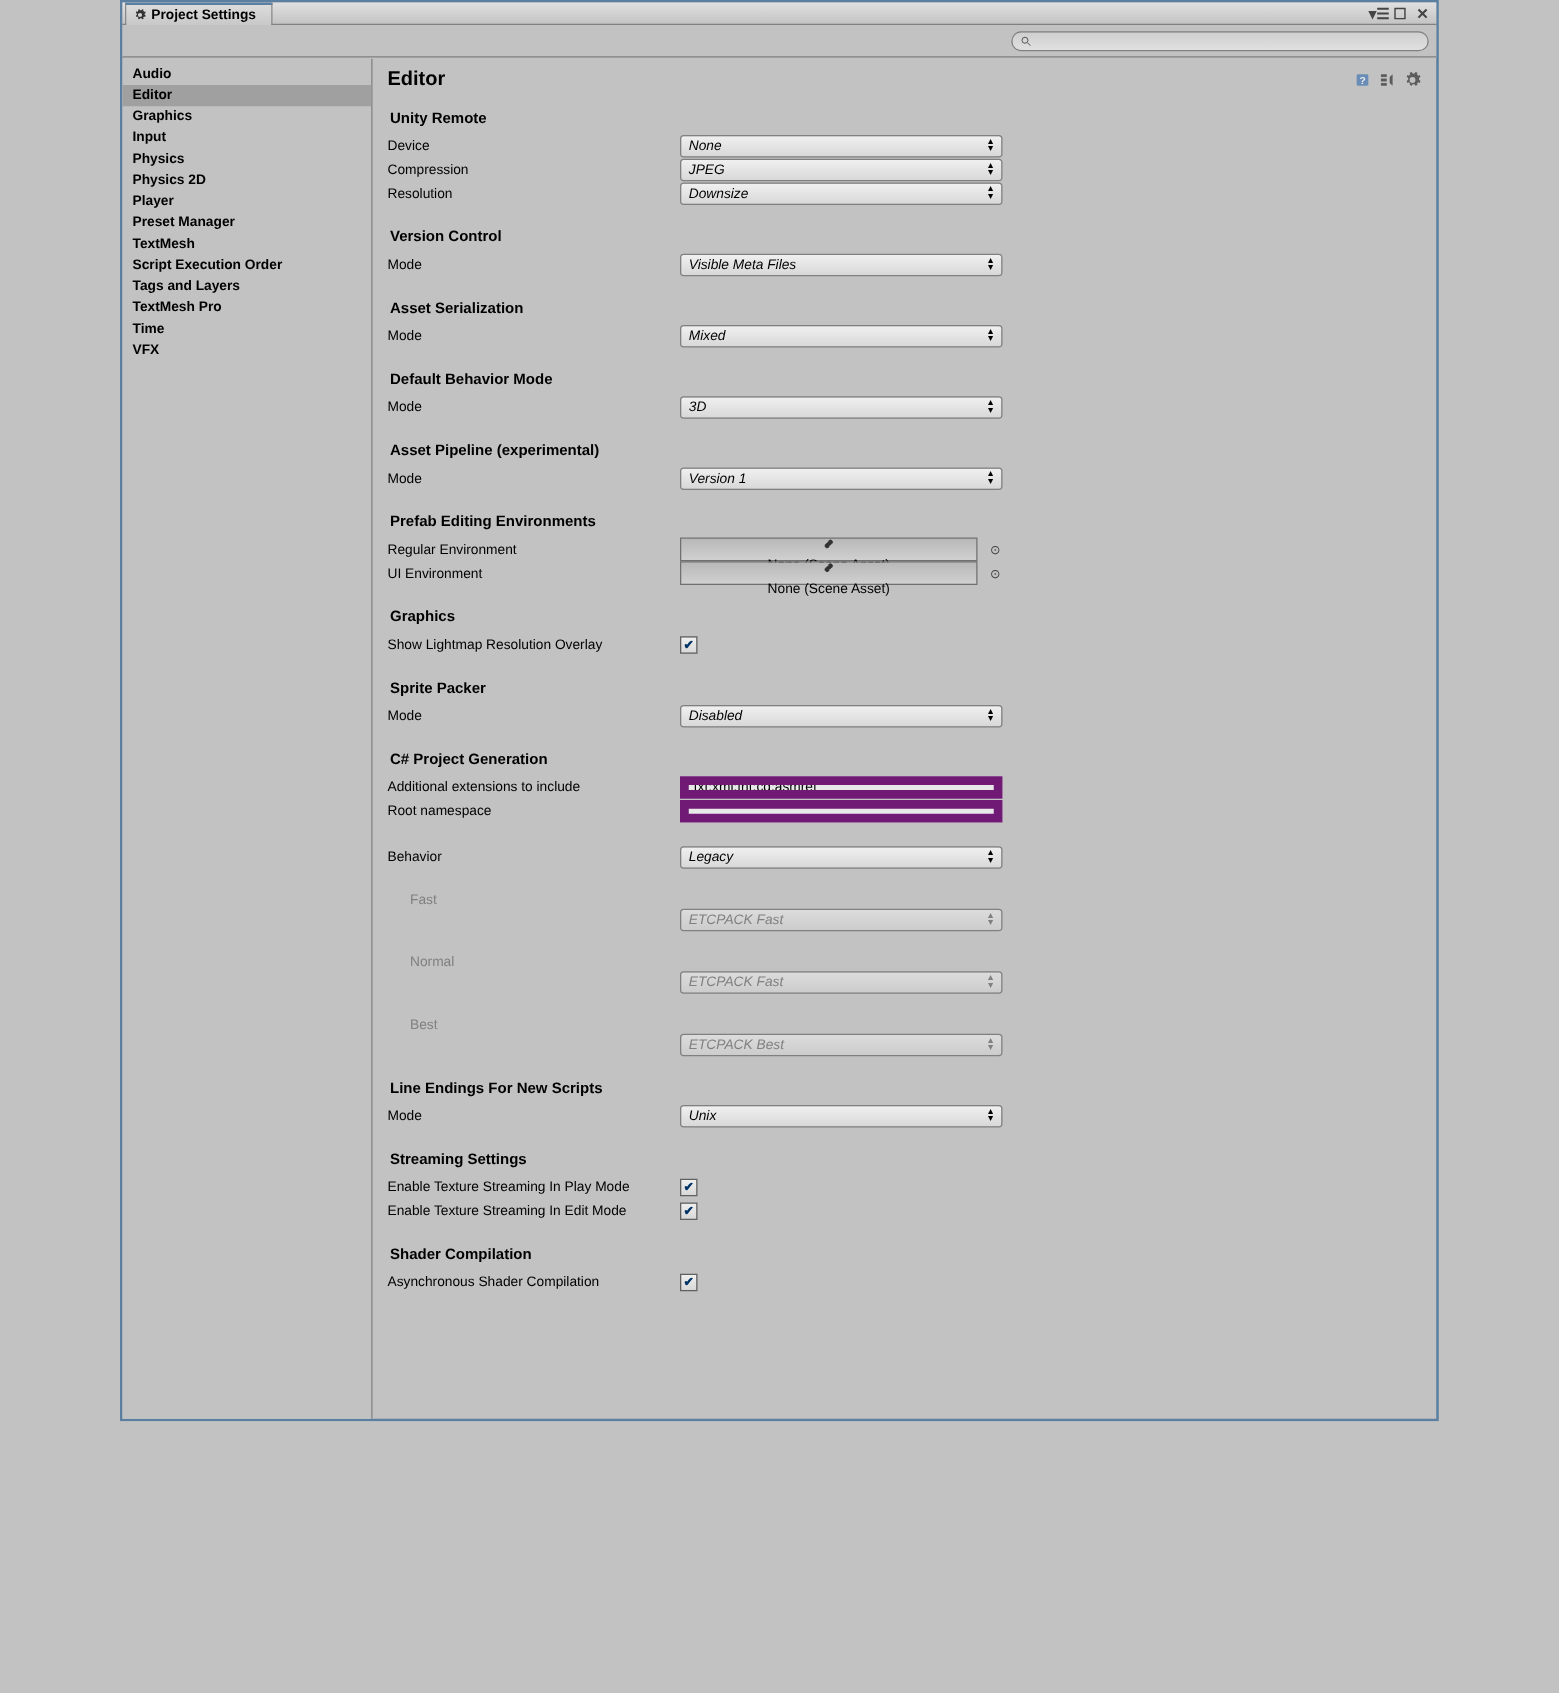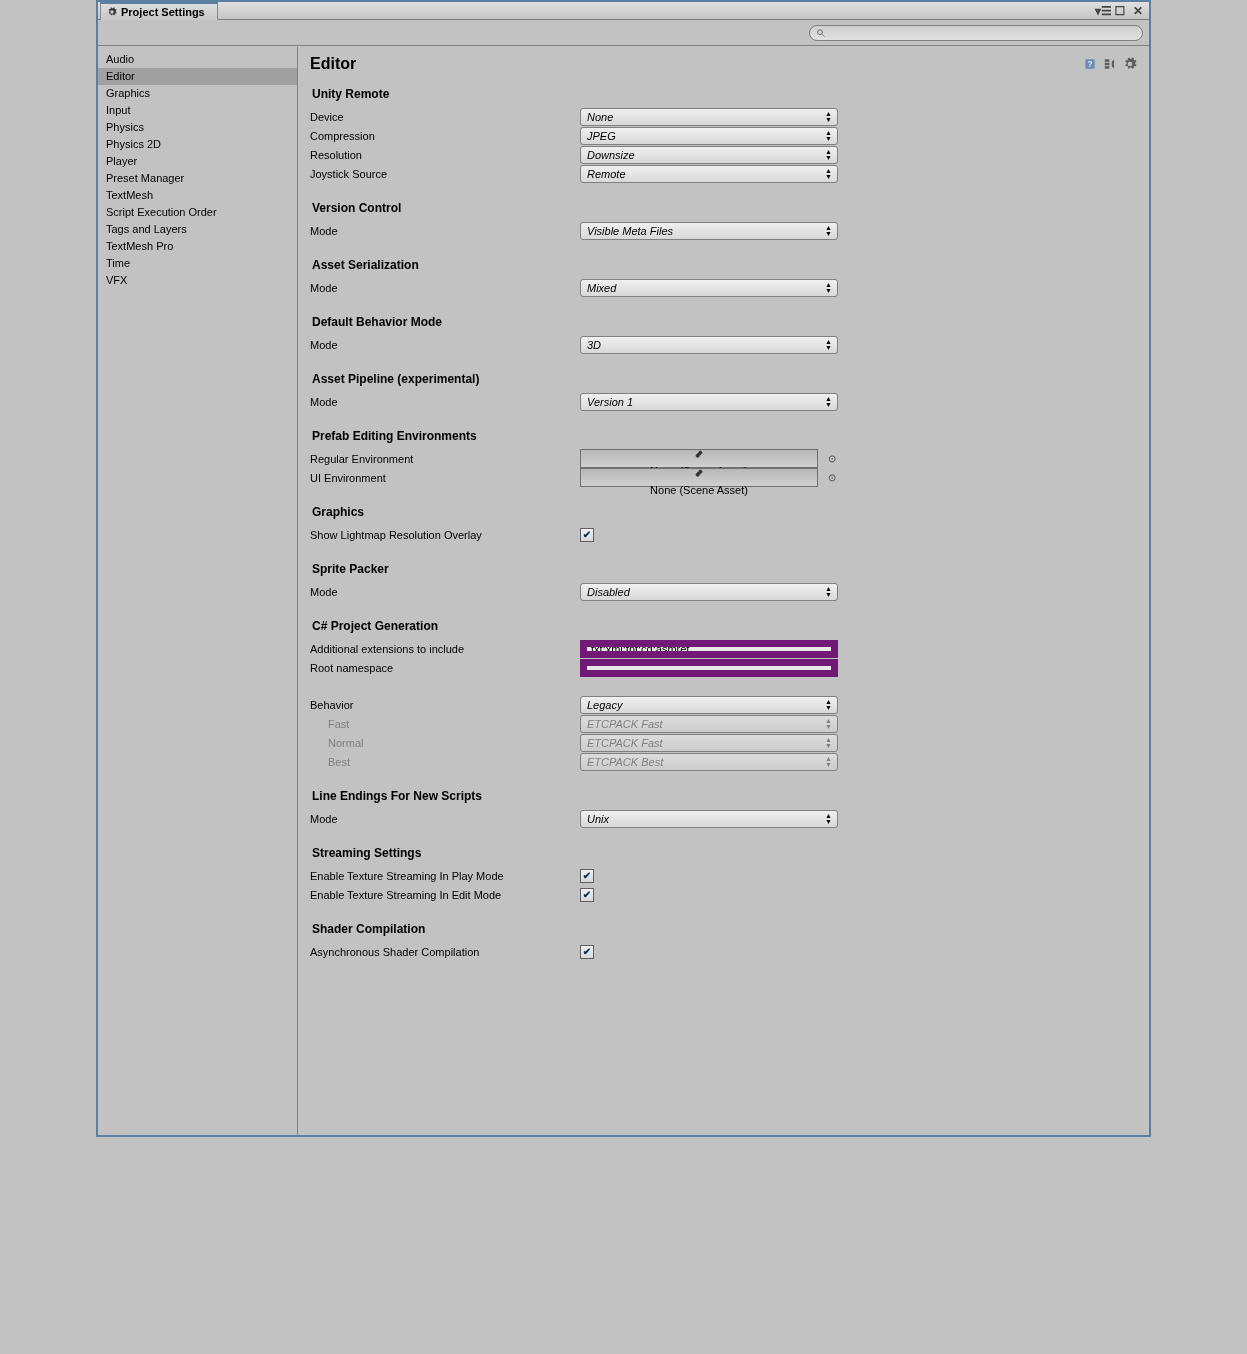--- a/index.html
+++ b/index.html
@@ -7,35 +7,35 @@
 .window { width:1055px; height:1137px; border:2px solid #5a7fa0; background:#c2c2c2; position:relative; margin:0 auto; }
 .titlebar { height:18px; background:linear-gradient(#e0e0e0,#c4c4c4); border-bottom:1px solid #808080; position:relative;font-weight:bold; }
 .tab { position:absolute; left:2px; top:0; height:18px; background:linear-gradient(#dcdcdc,#c8c8c8); border:1px solid #888; border-bottom:none; border-top:2px solid #5a7fa0; padding:0 12px 0 6px; font-size:11px; display:flex; align-items:center; gap:4px; }
 .win-buttons { position:absolute; right:4px; top:2px; display:flex; gap:4px; color:#444; font-size:12px; }
 .win-buttons span { cursor:pointer; width:14px; text-align:center; }
 .searchbar { height:26px; background:#c2c2c2; border-bottom:1px solid #808080; display:flex; align-items:center; justify-content:flex-end; padding:0 6px; }
 .searchbox { width:334px; height:16px; background:linear-gradient(#cfcfcf,#e0e0e0); border:1px solid #808080; border-radius:8px; display:flex; align-items:center; padding:0 6px; gap:4px; }
 .searchbox input { border:none; outline:none; background:transparent; font-size:11px; width:100%; }
 .main-area { position:absolute; top:45px; left:0; right:0; bottom:0; display:flex; }
 .sidebar { width:200px; border-right:1px solid #808080; background:#c2c2c2; padding-top:4px; }
-.sidebar .item { height:17px; padding:0 8px; font-size:11px; line-height:17px; cursor:pointer; }
+.sidebar .item { height:17px; padding:0 8px; font-size:11px; line-height:17px; cursor:pointer;font-weight:bold; }
 .sidebar .item.sel { background:#a0a0a0; }
 .content { flex:1; padding:8px 12px 12px 12px; overflow-y:auto; scrollbar-width:thin; }
 .header-row { display:flex; align-items:center; justify-content:space-between; margin-bottom:14px; }
 .header-row h1 { font-size:16px; font-weight:bold; }
 .ico-group { display:flex; gap:6px; }
 .ico-group span { width:14px; height:14px; display:inline-block; opacity:0.7; font-size:12px; line-height:14px; text-align:center; cursor:pointer; }
 .section { margin-bottom:18px; }
 .sec-title { font-weight:bold; font-size:12px; margin-bottom:6px; padding-left:2px; }
 .row { display:flex; align-items:center; min-height:19px; margin-bottom:0; }
-.row .lab { width:270px; font-size:11px; padding-left:0; }
+.row .lab { width:234px; font-size:11px; padding-left:0; }
 .row .lab.ind { padding-left:18px; color:#808080; }
 .row .ctrl { flex:0 0 258px; }
 .dropdown { width:258px; height:18px; border:1px solid #808080; background:linear-gradient(#f0f0f0,#d8d8d8); border-radius:3px; font-size:11px; line-height:16px; padding:0 0 0 6px; position:relative; cursor:pointer;font-style:italic; }
-.dropdown.dis { color:#808080; background:linear-gradient(#dcdcdc,#cccccc); cursor:default; }
+.dropdown.dis { color:#808080; background:linear-gradient(#dcdcdc,#cccccc); cursor:default;margin-top:32px; }
 .dropdown .arr { position:absolute; right:5px; top:2px; font-size:7px; line-height:6px; pointer-events:none; }
 .objfield { width:238px; height:19px; border:1px solid #707070; background:linear-gradient(#b8b8b8,#d0d0d0); font-size:11px; line-height:17px; padding:0 6px; display:flex; align-items:center; gap:5px;flex-direction:column; }
 .objcirc { margin-left:10px; color:#444; font-size:10px; cursor:pointer; }
 .txtfield { width:258px; height:18px; border:7px solid #701a75; background:#e8e8e8; font-size:11px; padding:0 4px; outline:none; }
 .chk { width:14px; height:14px; border:1px solid #606060; background:linear-gradient(#f0f0f0,#d8d8d8); display:flex; align-items:center; justify-content:center; font-size:10px; font-weight:bold; color:#003366; cursor:pointer; }
 .chk.on::after { content:"✔"; }
 svg.gear-ico { width:10px; height:10px; }
 svg.lupe { width:10px; height:10px; }
 svg.link-ico { width:8px; height:8px; flex:none; }
 </style>
@@ -112,26 +112,20 @@
               <div class="ctrl">
                 <div class="dropdown">JPEG<span class="arr">▲<br>▼</span></div>
               </div>
             </div>
             <div class="row">
               <div class="lab">Resolution</div>
               <div class="ctrl">
                 <div class="dropdown">Downsize<span class="arr">▲<br>▼</span></div>
               </div>
             </div>
-            <div class="row">
-              <div class="lab">Joystick Source</div>
-              <div class="ctrl">
-                <div class="dropdown">Remote<span class="arr">▲<br>▼</span></div>
-              </div>
-            </div>
           </div>
           <div class="section">
             <div class="sec-title">Version Control</div>
             <div class="row">
               <div class="lab">Mode</div>
               <div class="ctrl">
                 <div class="dropdown">Visible Meta Files<span class="arr">▲<br>▼</span></div>
               </div>
             </div>
           </div>

